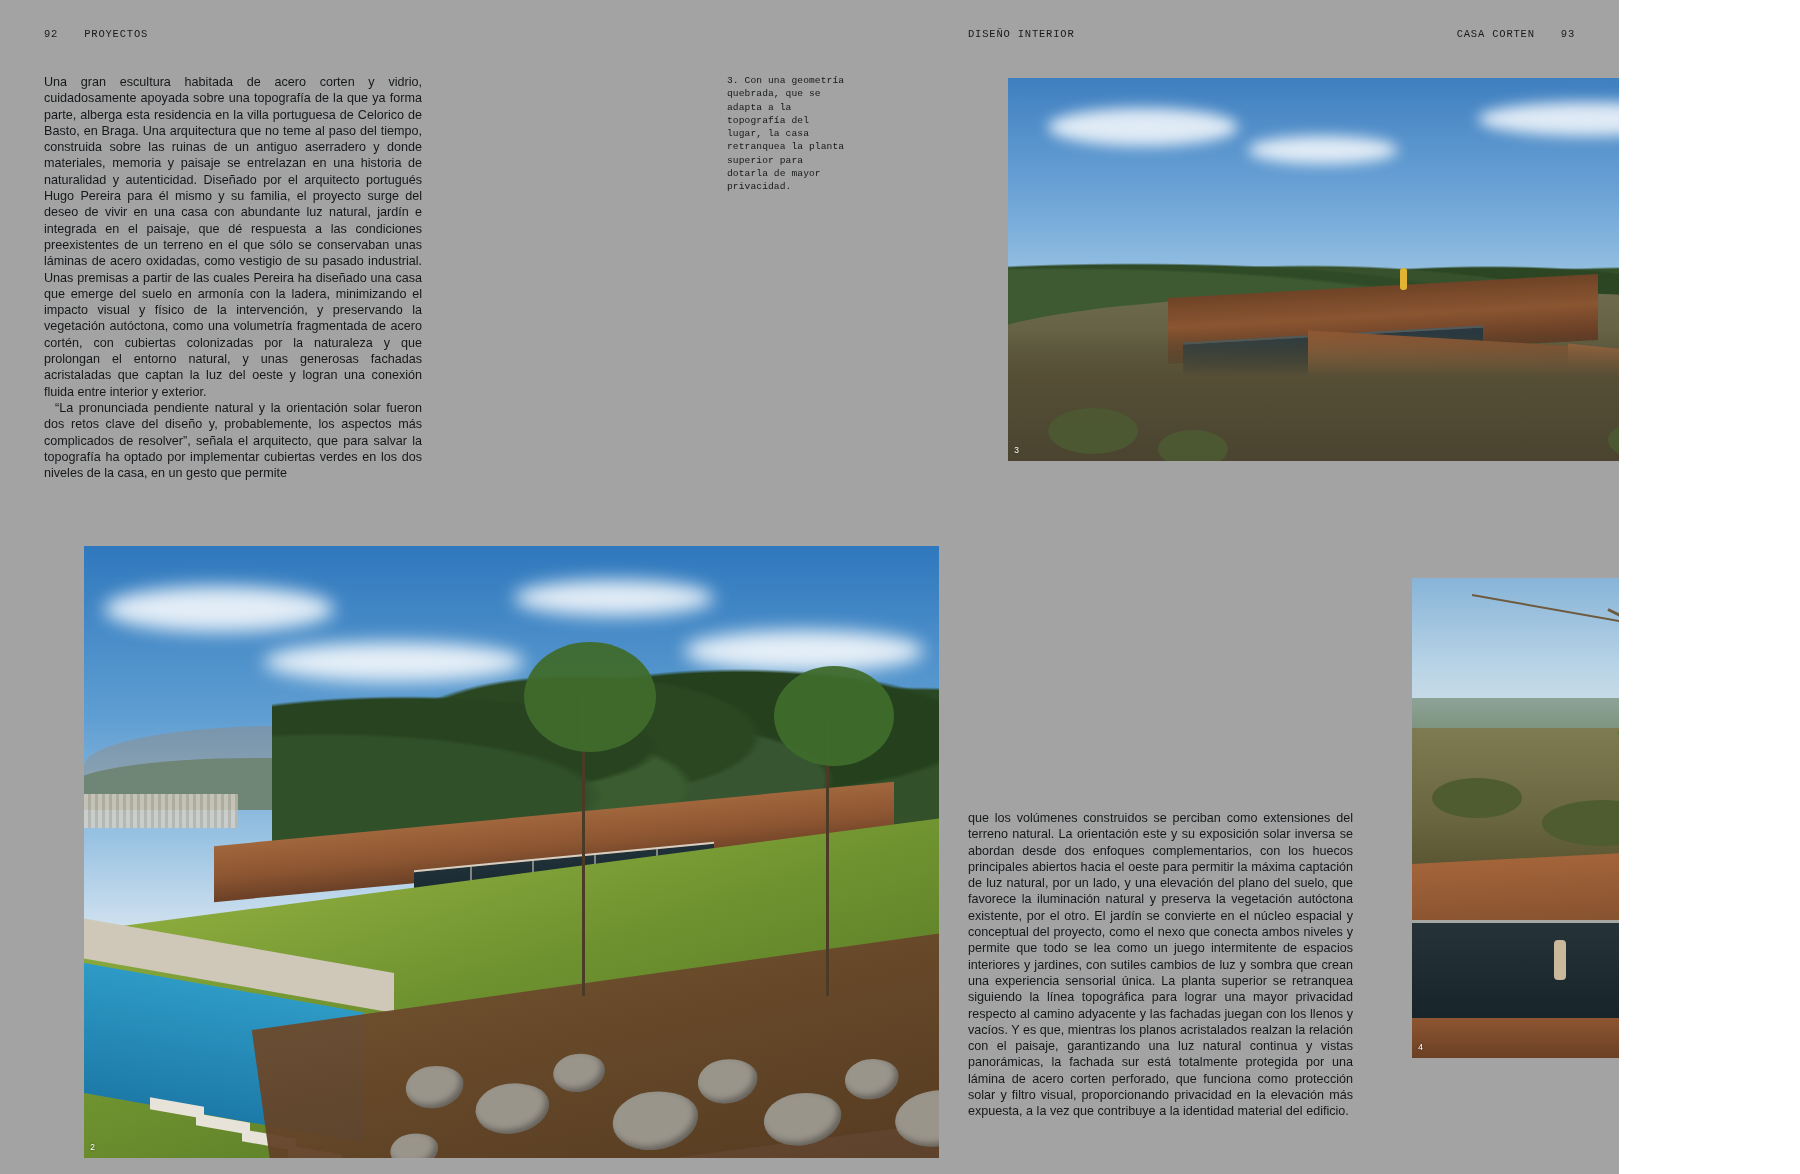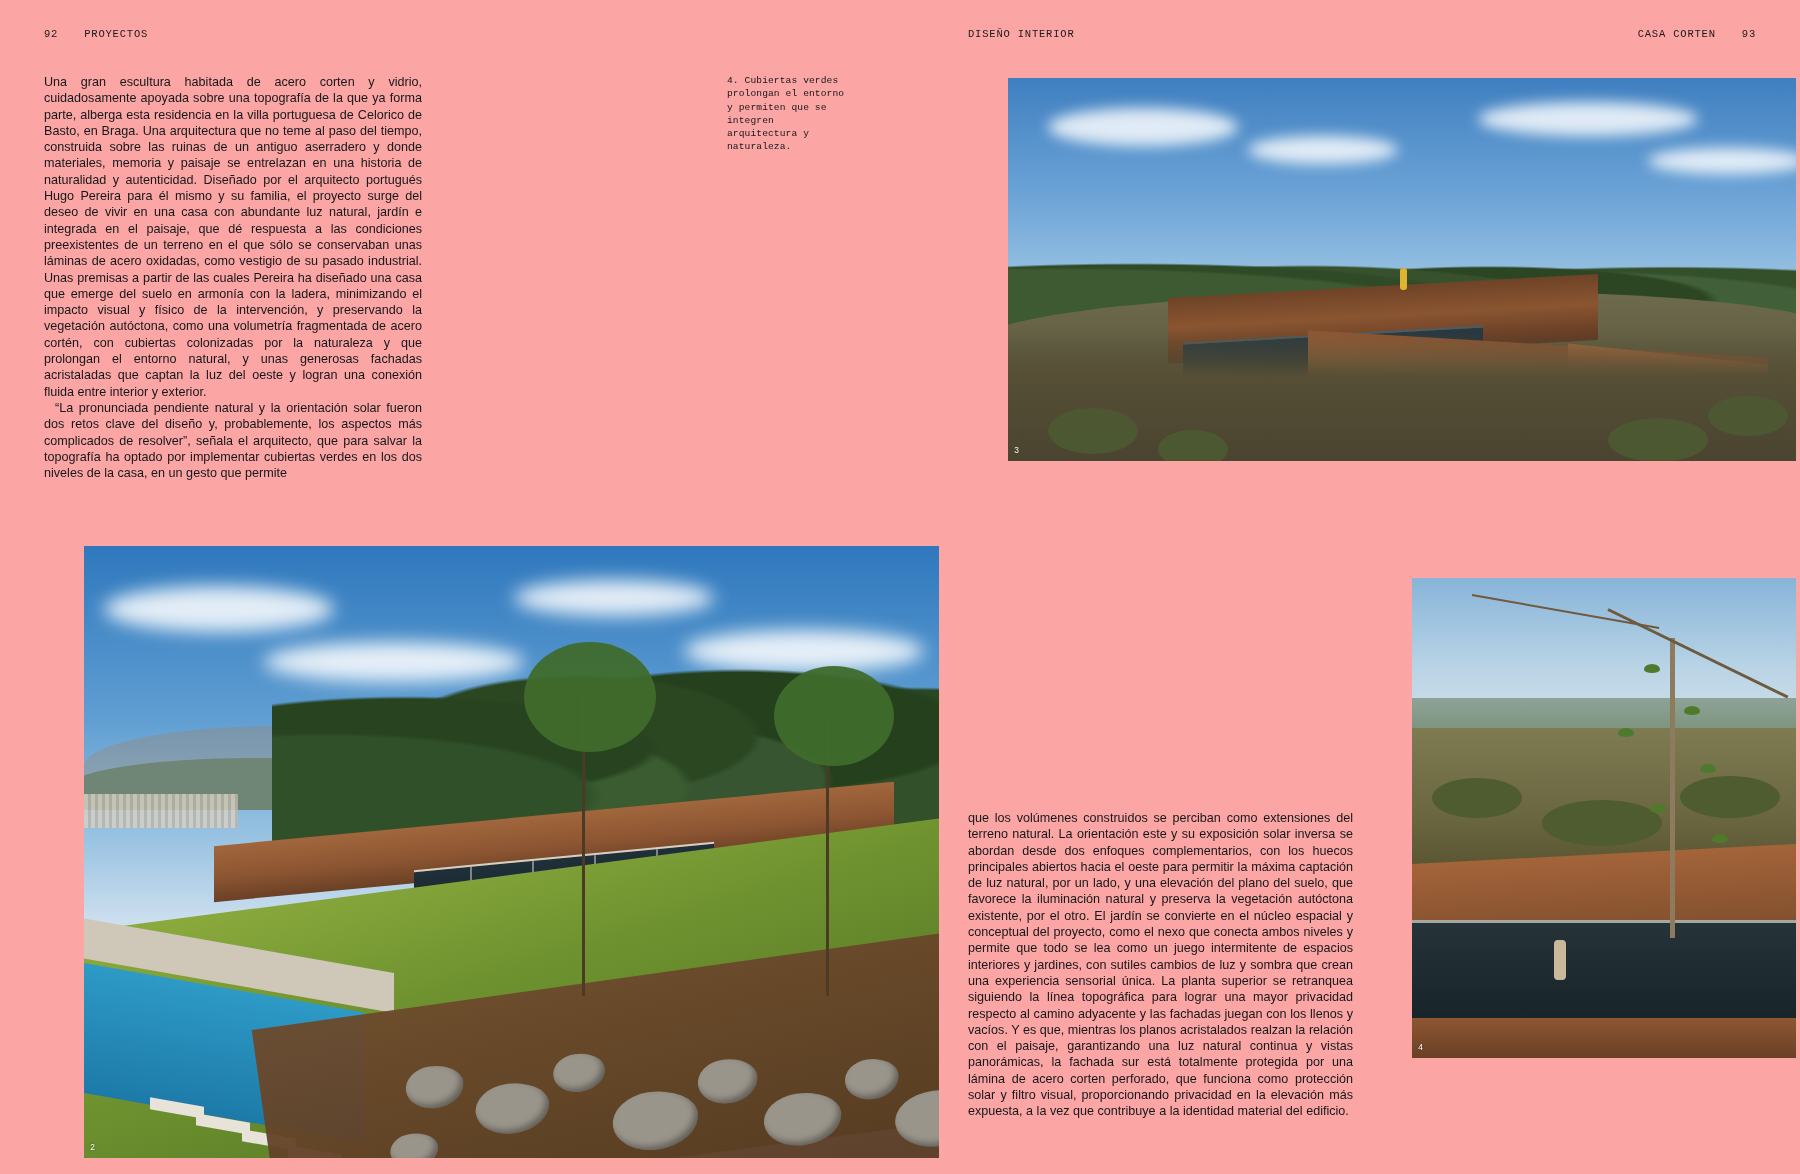--- a/index.html
+++ b/index.html
@@ -2,23 +2,23 @@
 <html><head>
 <meta charset="utf-8">
 <style>
   html, body {
     margin: 0;
     padding: 0;
     background: #ffffff;
   }
   .page {
     position: relative;
-    width: 1800px;
+    width: 1619px;
     height: 1174px;
-    background: #fca5a5;
+    background: #a3a3a3;
     font-family: "Liberation Sans", sans-serif;
     overflow: hidden;
   }
 
   
   .runhead {
     position: absolute;
     top: 28px;
     font-family: "Liberation Mono", monospace;
     font-size: 10.5px;
@@ -406,21 +406,21 @@
   <div class="runhead" id="rh-right">
     <span>CASA CORTEN</span><span class="sep"></span><span class="folio">93</span>
   </div>
 
   <div class="body-col" id="left-body">
     <p>Una gran escultura habitada de acero corten y vidrio, cuidadosamente apoyada sobre una topografía de la que ya forma parte, alberga esta residencia en la villa portuguesa de Celorico de Basto, en Braga. Una arquitectura que no teme al paso del tiempo, construida sobre las ruinas de un antiguo aserradero y donde materiales, memoria y paisaje se entrelazan en una historia de naturalidad y autenticidad. Diseñado por el arquitecto portugués Hugo Pereira para él mismo y su familia, el proyecto surge del deseo de vivir en una casa con abundante luz natural, jardín e integrada en el paisaje, que dé respuesta a las condiciones preexistentes de un terreno en el que sólo se conservaban unas láminas de acero oxidadas, como vestigio de su pasado industrial. Unas premisas a partir de las cuales Pereira ha diseñado una casa que emerge del suelo en armonía con la ladera, minimizando el impacto visual y físico de la intervención, y preservando la vegetación autóctona, como una volumetría fragmentada de acero cortén, con cubiertas colonizadas por la naturaleza y que prolongan el entorno natural, y unas generosas fachadas acristaladas que captan la luz del oeste y logran una conexión fluida entre interior y exterior.</p>
     <p class="indent">“La pronunciada pendiente natural y la orientación solar fueron dos retos clave del diseño y, probablemente, los aspectos más complicados de resolver”, señala el arquitecto, que para salvar la topografía ha optado por implementar cubiertas verdes en los dos niveles de la casa, en un gesto que permite</p>
   </div>
 
   <div id="caption-col">
-    <p>4. Cubiertas verdes prolongan el entorno y permiten que se integren arquitectura y naturaleza.</p>
+    <p>3. Con una geometría quebrada, que se adapta a la topografía del lugar, la casa retranquea la planta superior para dotarla de mayor privacidad.</p>
   </div>
 
   <div class="body-col" id="right-body">
     <p>que los volúmenes construidos se perciban como extensiones del terreno natural. La orientación este y su exposición solar inversa se abordan desde dos enfoques complementarios, con los huecos principales abiertos hacia el oeste para permitir la máxima captación de luz natural, por un lado, y una elevación del plano del suelo, que favorece la iluminación natural y preserva la vegetación autóctona existente, por el otro. El jardín se convierte en el núcleo espacial y conceptual del proyecto, como el nexo que conecta ambos niveles y permite que todo se lea como un juego intermitente de espacios interiores y jardines, con sutiles cambios de luz y sombra que crean una experiencia sensorial única. La planta superior se retranquea siguiendo la línea topográfica para lograr una mayor privacidad respecto al camino adyacente y las fachadas juegan con los llenos y vacíos. Y es que, mientras los planos acristalados realzan la relación con el paisaje, garantizando una luz natural continua y vistas panorámicas, la fachada sur está totalmente protegida por una lámina de acero corten perforado, que funciona como protección solar y filtro visual, proporcionando privacidad en la elevación más expuesta, a la vez que contribuye a la identidad material del edificio.</p>
   </div>
 
   <figure class="photo" id="photo-3">
     <div class="sky"></div>
     <div class="cloud" style="left:40px; top:30px; width:190px; height:38px;"></div>
     <div class="cloud" style="left:240px; top:58px; width:150px; height:28px;"></div>

